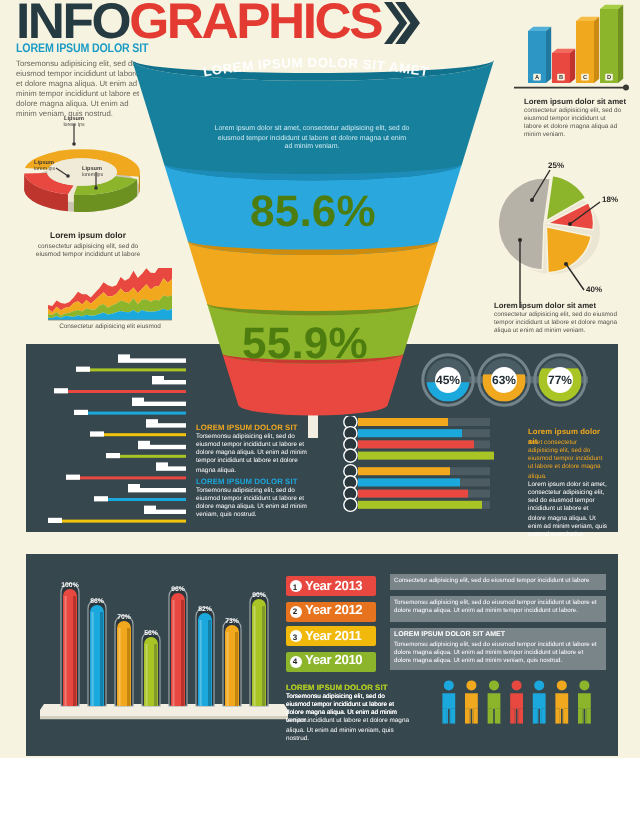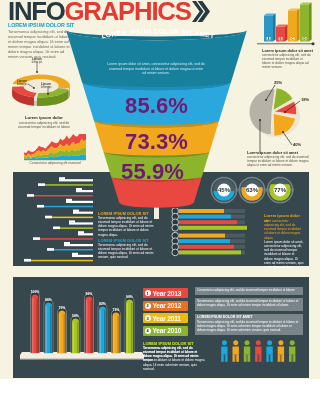--- a/index.html
+++ b/index.html
@@ -21,21 +21,21 @@
   .note-txt{display:block;color:#ffffff;font-size:3.1px;line-height:1.32;}
   .note-ttl{display:block;color:#ffffff;font-size:3.5px;font-weight:bold;line-height:1.35;}
   .yr-badge{width:45px;height:10px;border-radius:1px;display:flex;align-items:center;box-sizing:border-box;padding-left:1.5px;}
   .yr-dot{width:6px;height:6px;border-radius:50%;background:#fff;color:#222;font-size:4px;font-weight:bold;display:flex;align-items:center;justify-content:center;flex:none;}
   .yr-lbl{color:#fff;font-size:6.6px;font-weight:bold;margin-left:2px;letter-spacing:-0.2px;}
   .dk-t{font-size:3.9px;font-weight:bold;letter-spacing:0.05px;}
   .dk-b{font-size:3.2px;color:#ffffff;line-height:1.3;}
   .pie-lbl{font-size:4px;font-weight:bold;color:#2a2a26;}
   .cap-t{font-size:4.2px;font-weight:bold;color:#2a2a26;}
   .cap-b{font-size:3.3px;color:#55534a;line-height:1.3;}
-  .fn-pct{color:#701a75;font-weight:bold;font-size:22px;letter-spacing:0.1px;line-height:22px;}
+  .fn-pct{color:#4d7c0f;font-weight:bold;font-size:22px;letter-spacing:0.1px;line-height:22px;}
 </style>
 </head>
 <body>
 
 <div id="page">
   <div id="canvas"></div>
 
   <div class="abs ttl" style="left:8px;top:-1px;"><span class="a">INFO</span><span class="b">GRAPHICS</span></div>
   <svg class="abs" style="left:192px;top:1px;" width="18" height="21" viewBox="0 0 18 21">
     <path d="M0 0 L4 0 L11.6 10.5 L4 21 L0 21 L7.6 10.5 Z" fill="#263a42"></path>
@@ -71,21 +71,20 @@
   <div class="abs" style="left:154px;top:203px;width:4.5px;height:16px;background:#f2efe2;z-index:4;"></div>
 
   <svg class="abs" style="left:58px;top:28px;z-index:7;overflow:visible;" width="200" height="18" viewBox="0 0 200 18">
     <defs>
         <path id="ftpath" d="M30 13 A330 330 0 0 1 170 13" fill="none"></path>
       </defs>
     <text font-size="6.6" font-family="Liberation Sans, sans-serif" font-weight="bold" fill="#ffffff" letter-spacing="0.3"><textPath href="#ftpath" startOffset="50%" text-anchor="middle">LOREM IPSUM DOLOR SIT AMET</textPath></text>
   </svg>  
   <div class="abs fn-sub" style="left:107px;top:62px;width:98px;text-align:center;z-index:6;">Lorem ipsum dolor sit amet, consectetur adipisicing elit, sed do eiusmod tempor incididunt ut labore et dolore magna ut enim ad minim veniam.</div>
   <div class="abs fn-pct" style="left:58px;top:95px;width:197px;text-align:center;z-index:6;">85.6%</div>
-  <div class="abs fn-pct" style="left:58px;top:131px;width:197px;text-align:center;z-index:6;">73.3%</div>
   <div class="abs fn-pct" style="left:54px;top:161px;width:197px;text-align:center;z-index:6;">55.9%</div>
 
   <svg class="abs" style="left:257px;top:0px;" width="60" height="48" viewBox="0 0 60 48">
     <g>
       <path d="M7.0 15.5 L9.6 13.4 L18.6 13.4 L16.0 15.5 Z" fill="#52b0d8"></path>
       <path d="M16.0 15.5 L18.6 13.4 L18.6 39.4 L16.0 41.5 Z" fill="#2179a0"></path>
       <rect x="7.0" y="15.5" width="9.0" height="26.0" fill="#2e96c4"></rect>
       <rect x="9.6" y="36.9" width="3.8" height="3.4" rx="0.4" fill="#f7f3e1"></rect>
       <text x="11.5" y="39.6" font-size="2.9" font-family="Liberation Sans, sans-serif" font-weight="bold" fill="#3a3a35" text-anchor="middle">A</text>
     </g>

